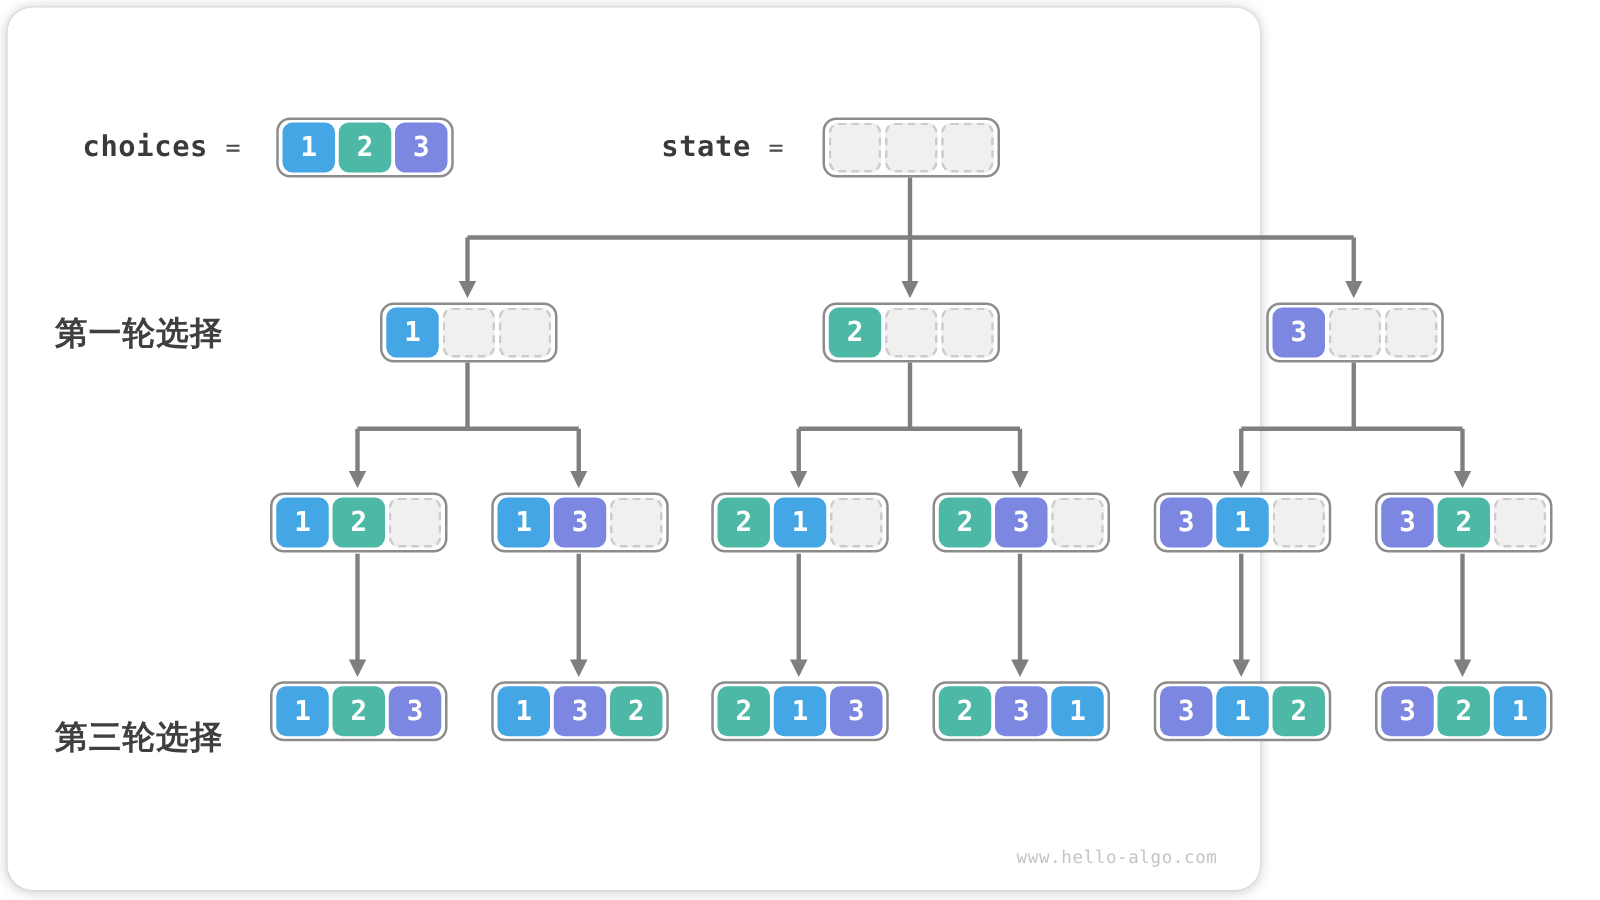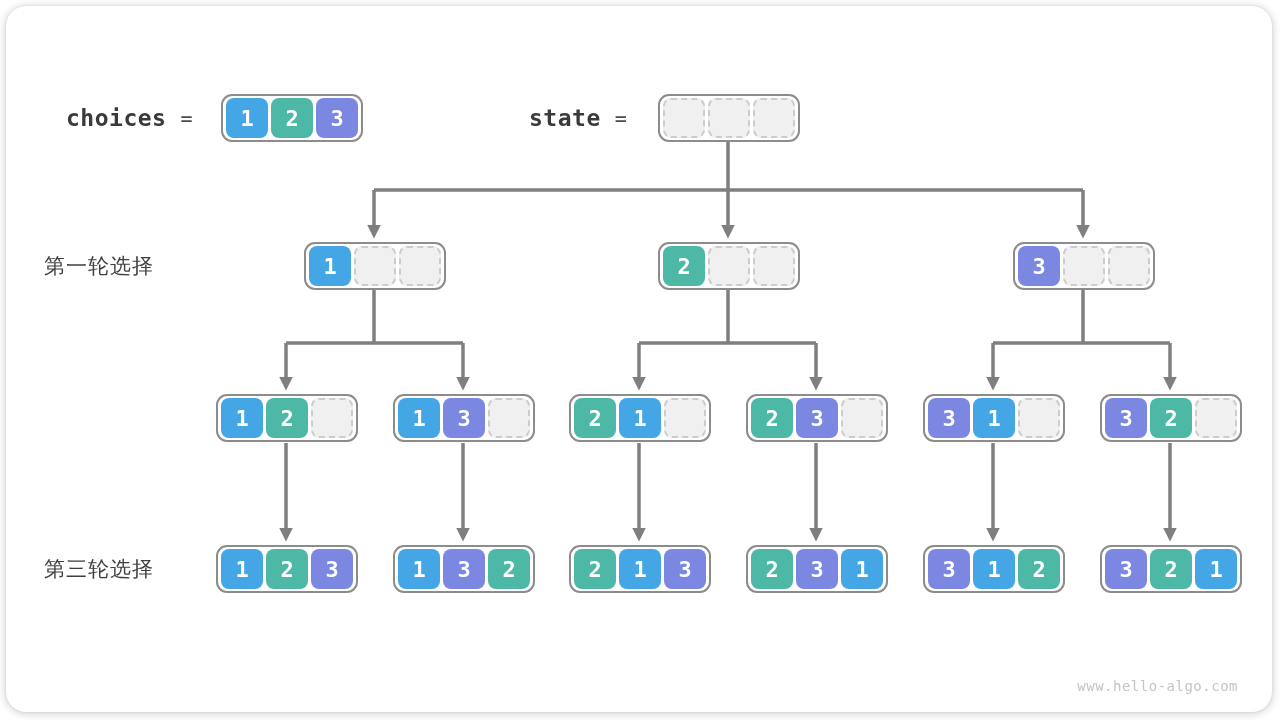--- a/index.html
+++ b/index.html
@@ -5,21 +5,21 @@
   html, body {
     margin: 0; padding: 0;
     width: 1280px; height: 720px;
     background: #ffffff;
     overflow: hidden;
     font-family: "Liberation Sans", sans-serif;
   }
   .card {
     position: absolute;
     left: 6px; top: 6px;
-    width: 1266px; height: 706px;
+    width: 1002px; height: 706px;
     background: #ffffff;
     border-radius: 20px;
     box-shadow: 0 1px 10px rgba(0,0,0,0.22), 0 0 2px rgba(0,0,0,0.10);
   }
   .canvas { position: absolute; inset: 0; }
   svg.connectors { position: absolute; left: 0; top: 0; width: 1280px; height: 720px; }
 
   
   .var-label {
     position: absolute;
@@ -29,21 +29,21 @@
     font-family: "DejaVu Sans Mono", "Liberation Mono", monospace;
   }
   .var-name { font-weight: bold; font-size: 23px; letter-spacing: 0.5px; }
   .var-eq   { font-size: 20px; margin-left: 14px; color: #4a4a4a; }
 
   
   .row-label {
     position: absolute;
     left: 38px; width: 150px; height: 48px;
     line-height: 48px;
-    font-size: 21px; font-weight: 400;
+    font-size: 26px; font-weight: 700;
     color: #3f3f3f;
     letter-spacing: 1px;
     white-space: nowrap;
   }
 
   
   .box {
     position: absolute;
     box-sizing: border-box;
     height: 48px;
@@ -123,21 +123,21 @@
   <div class="var-label" style="left:60px; top:88px;">
     <span class="var-name">choices</span>
     <span class="var-eq">=</span>
   </div>
   <div class="var-label" style="left:523px; top:88px;">
     <span class="var-name">state</span>
     <span class="var-eq">=</span>
   </div>
 
   <div class="row-label" style="top:236px;">第一轮选择</div>
-  <div class="row-label" style="top:539px;">第三轮选择</div>
+  <div class="row-label" style="top:559px;">第三轮选择</div>
 
   <div id="boxes-layer">
         <div class="box" style="left: 215px; top: 88px;">
           <div class="cell" style="background: rgb(68, 166, 229);">1</div>
           <div class="cell" style="background: rgb(77, 184, 166);">2</div>
           <div class="cell" style="background: rgb(123, 135, 224);">3</div>
         </div>
         <div class="box" style="left: 652px; top: 88px;">
           <div class="cell empty"></div>
           <div class="cell empty"></div>

